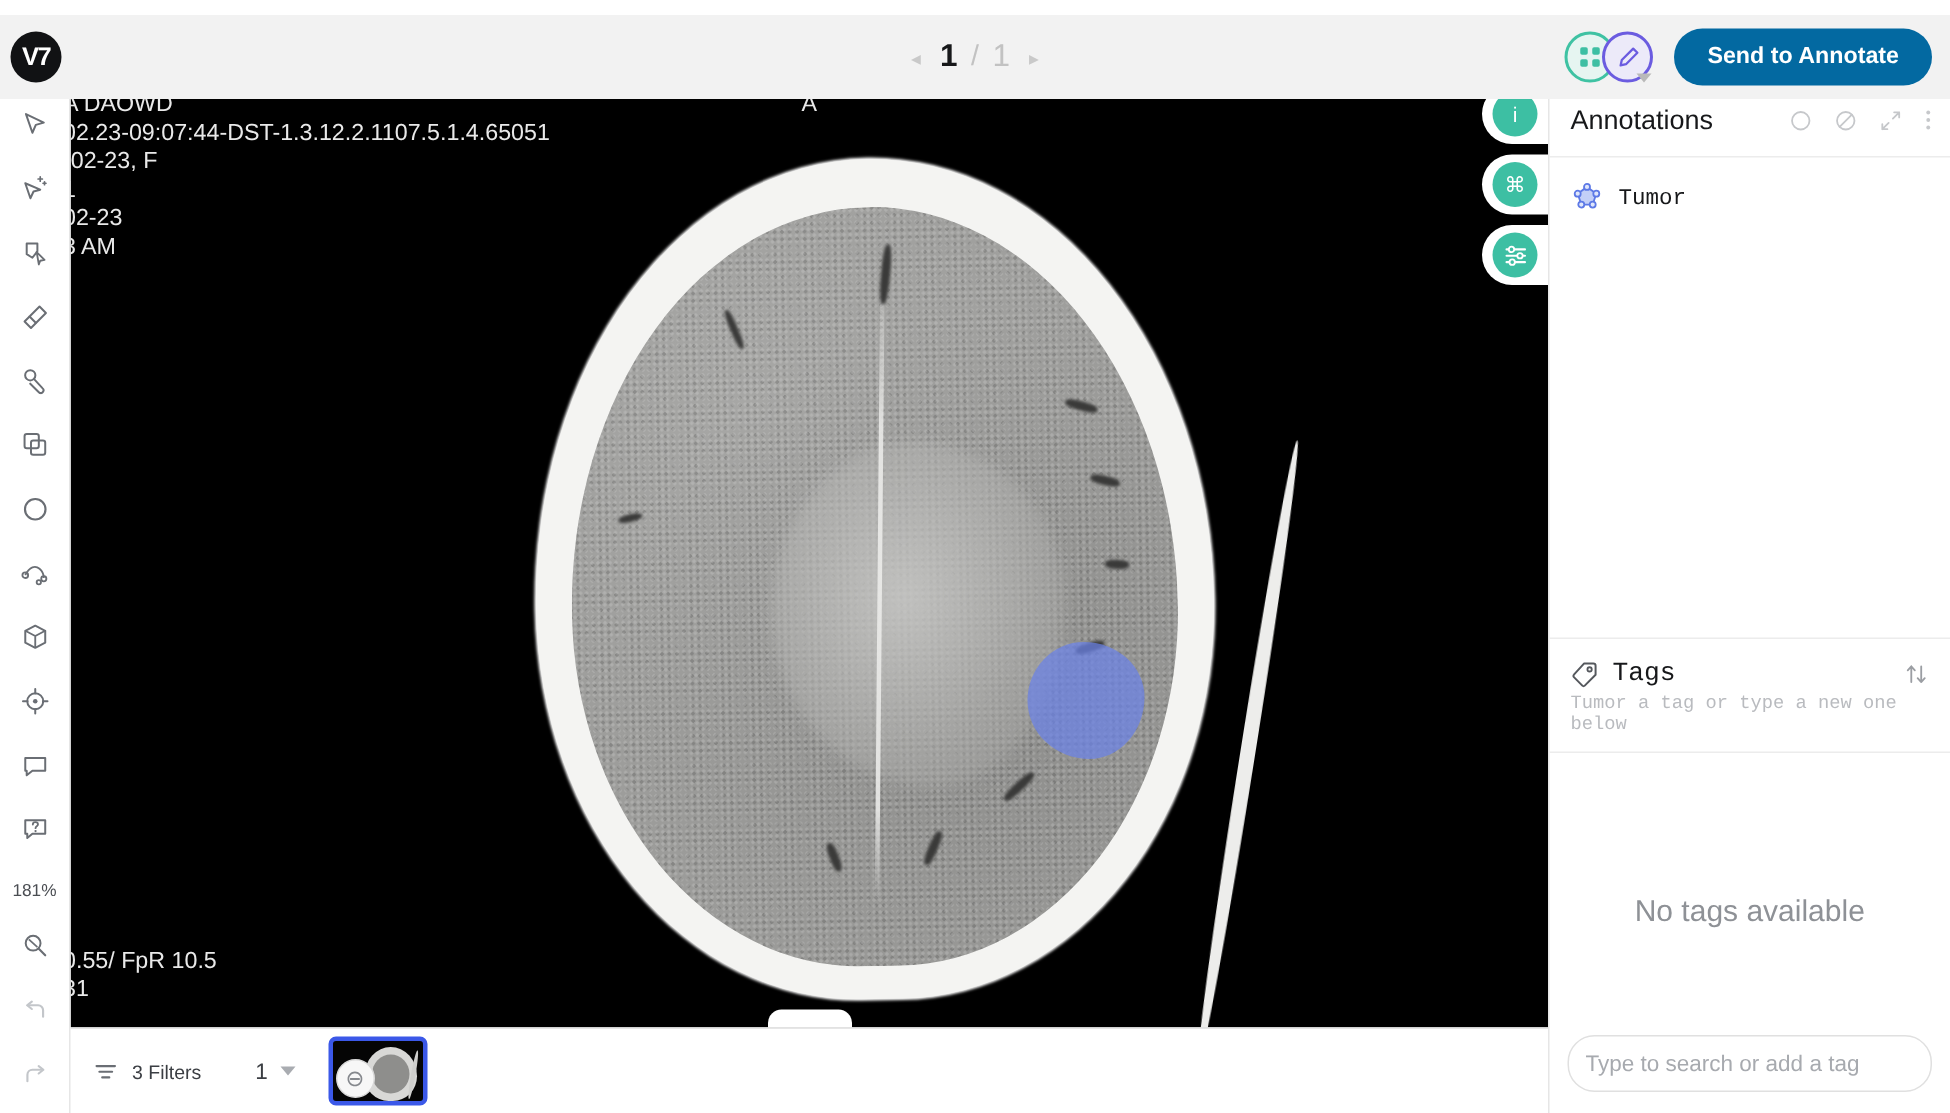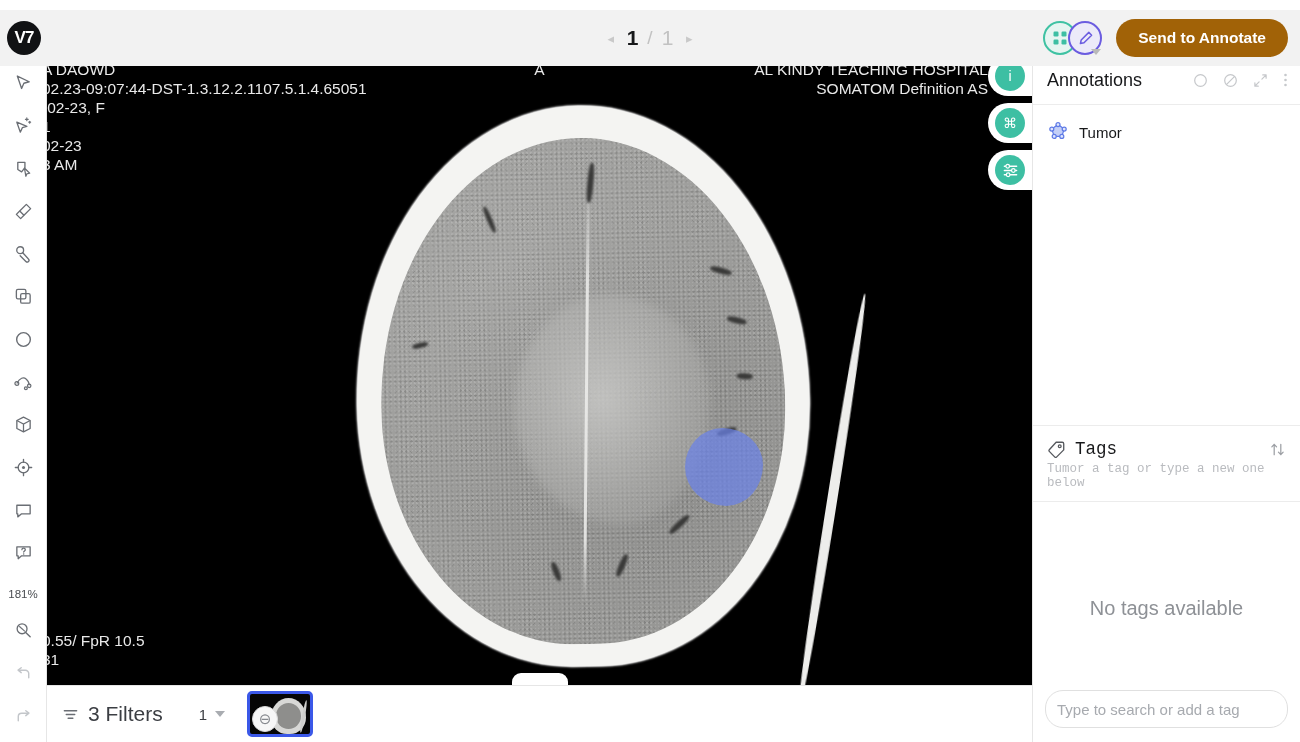--- a/index.html
+++ b/index.html
@@ -52,21 +52,21 @@
     cursor: pointer; position: relative;
   }
   .av.green { background: #e6f5f1; border-color: #3fc2a3; }
   .av.purple { background: #eceaf9; border-color: #6b5ce0; margin-left: -9px; }
   .av .caret {
     position: absolute; right: -1px; bottom: -2px;
     width: 0; height: 0; border-left: 5px solid transparent;
     border-right: 5px solid transparent; border-top: 6px solid #b9b9b9;
   }
   .send-btn {
-    background: #a16207; color: #fff;
+    background: #0369a1; color: #fff;
     border: none; border-radius: 20px;
     height: 38px; padding: 0 22px;
     font-size: 15.5px; font-weight: bold;
     font-family: "Liberation Sans", sans-serif;
     cursor: pointer;
   }
 
   
   .toolbar {
     position: absolute; top: 56px; left: 0; width: 47px; height: 686px;
@@ -199,21 +199,21 @@
   
   .bottombar {
     position: absolute; left: 47px; top: 685px;
     width: 985px; height: 57px;
     background: #fff; border-top: 1px solid #e6e6e6;
     display: flex; align-items: center; padding-left: 15px; gap: 0;
     z-index: 20;
   }
   .filters {
     display: flex; align-items: center; gap: 9px;
-    cursor: pointer; color: #3b3e43; font-size: 21px;
+    cursor: pointer; color: #3b3e43; font-size: 13px;
   }
   .frame-sel {
     display: flex; align-items: center; gap: 8px;
     margin-left: 36px; cursor: pointer; color: #3b3e43; font-size: 15px;
   }
   .caret-dn {
     width: 0; height: 0; border-left: 5px solid transparent;
     border-right: 5px solid transparent; border-top: 6px solid #a9acb1;
   }
   .thumb {
@@ -256,21 +256,21 @@
   .rp-head {
     height: 49px; display: flex; align-items: center;
     padding: 0 12px 0 14px; border-bottom: 1px solid #ececec;
   }
   .rp-title { font-size: 18px; color: #17181a; flex: 1; }
   .rp-icons { display: flex; align-items: center; gap: 15px; color: #c6c8cb; }
   .rp-icons > span { cursor: pointer; display: flex; }
   .ann-list { padding: 10px 0 0 0; flex: 0 0 auto; min-height: 320px; }
   .ann-row {
     display: flex; align-items: center; gap: 10px;
-    padding: 6px 14px; cursor: pointer;
+    padding: 6px 14px; cursor: pointer; font-family: Liberation Mono, monospace;
   }
   .ann-label { font-size: 15px; color: #17181a; }
 
   .tags-sec { border-top: 1px solid #ececec; font-family: Liberation Mono, monospace; }
   .tags-head {
     display: flex; align-items: center; gap: 9px;
     padding: 13px 14px 0 14px;
   }
   .tags-title { font-size: 17.5px; color: #17181a; flex: 1; }
   .tags-sort { color: #9b9ea3; cursor: pointer; display: flex; }
@@ -450,22 +450,20 @@
       <div class="scalp-arc"></div>
     </div>
 
     <div class="dcm dcm-tl">A DAOWD
 02.23-09:07:44-DST-1.3.12.2.1107.5.1.4.65051
 -02-23, F
 1
 02-23
 3 AM</div>
     <div class="dcm dcm-a">A</div>
-    <div class="dcm dcm-tr">AL KINDY TEACHING HOSPITAL
-SOMATOM Definition AS</div>
     <div class="dcm dcm-bl">0.55/ FpR 10.5
 31</div>
 
     <div class="float-btns">
       <div class="float-btn-wrap">
         <div class="float-btn">i</div>
       </div>
       <div class="float-btn-wrap">
         <div class="float-btn">⌘</div>
       </div>

